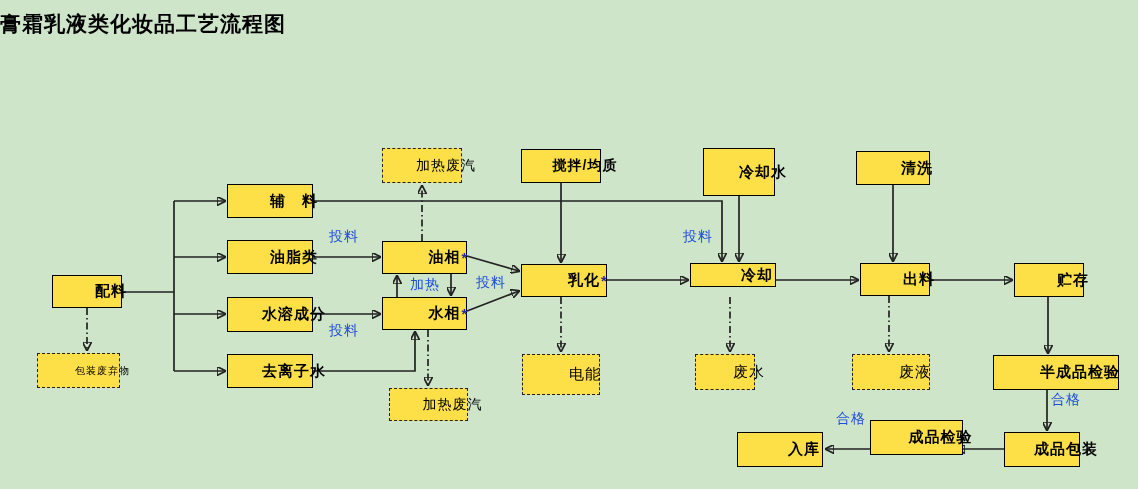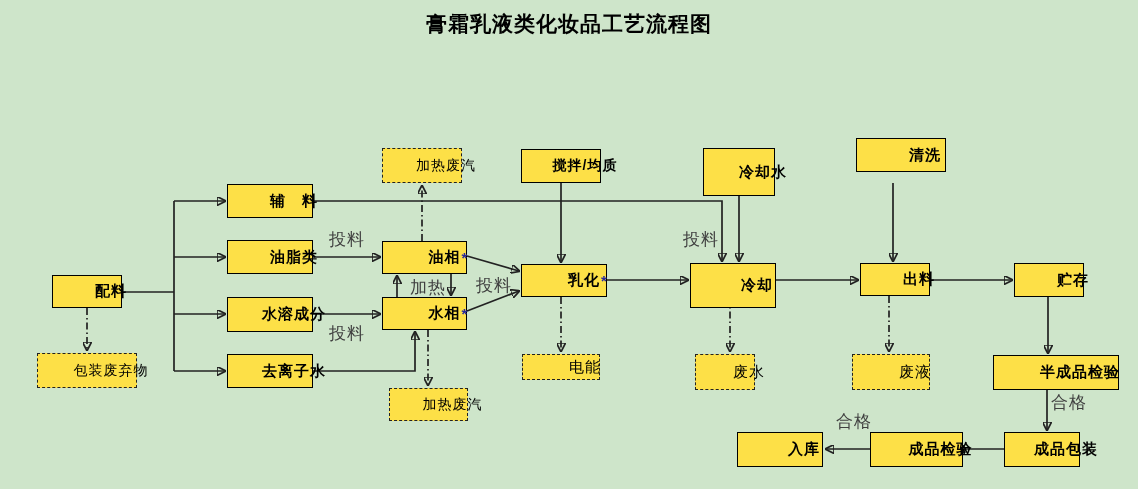--- a/index.html
+++ b/index.html
@@ -5,21 +5,21 @@
   html,body{margin:0;padding:0;}
   body{font-family:"Liberation Sans","DejaVu Sans",sans-serif;}
   .stage{
     position:relative;
     width:1138px;height:489px;
     background:#cee5ca;
     overflow:hidden;
   }
   .title{
     position:absolute;left:0;top:10px;width:1138px;
-    margin:0;text-align:center;
+    margin:0;text-align:left;
     font-size:21px;font-weight:bold;color:#000;
     letter-spacing:1px;
   }
   .wires{position:absolute;left:0;top:0;}
   .wires path{fill:none;stroke:#222;stroke-width:1.7;}
   .wires path.dd{stroke-dasharray:7 3 1.5 3;}
   .box{
     position:absolute;
     display:flex;align-items:center;justify-content:center;
     background:#fde047;
@@ -34,21 +34,21 @@
     letter-spacing:1px;
   }
   .box.dashed{
     border:1.2px dashed #222;
     font-weight:normal;font-size:15px;
     letter-spacing:1px;
   }
   .star{color:#2a2a9e;font-weight:bold;margin-left:1px;}
   .elabel{
     position:absolute;
-    font-size:17px;color:#404040;
+    font-size:14px;color:#1d4ed8;
     letter-spacing:1px;white-space:nowrap;
   }
 </style>
 </head>
 <body>
 
 <div class="stage">
 
   <h1 class="title">膏霜乳液类化妆品工艺流程图</h1>
 
@@ -112,61 +112,61 @@
       <span class="star">*</span>
     </div>
   <div class="box solid" style="left:382px;top:297px;width:85px;height:33px">
       <span>水相</span>
       <span class="star">*</span>
     </div>
   <div class="box solid" style="left:521px;top:264px;width:86px;height:33px">
       <span>乳化</span>
       <span class="star">*</span>
     </div>
-  <div class="box solid" style="left:690px;top:263px;width:86px;height:45px">
+  <div class="box solid" style="left:690px;top:263px;width:86px;height:24px">
       <span>冷却</span>
     </div>
   <div class="box solid" style="left:860px;top:263px;width:70px;height:33px">
       <span>出料</span>
     </div>
   <div class="box solid" style="left:1014px;top:263px;width:70px;height:34px">
       <span>贮存</span>
     </div>
   <div class="box solid" style="left:521px;top:149px;width:80px;height:34px;font-size:14px">
       <span>搅拌/均质</span>
     </div>
   <div class="box solid" style="left:703px;top:148px;width:72px;height:48px">
       <span>冷却水</span>
     </div>
-  <div class="box solid" style="left:856px;top:138px;width:90px;height:34px">
+  <div class="box solid" style="left:856px;top:151px;width:74px;height:34px">
       <span>清洗</span>
     </div>
   <div class="box solid" style="left:993px;top:355px;width:126px;height:35px">
       <span>半成品检验</span>
     </div>
   <div class="box solid" style="left:1004px;top:432px;width:76px;height:35px">
       <span>成品包装</span>
     </div>
-  <div class="box solid" style="left:870px;top:432px;width:93px;height:35px">
+  <div class="box solid" style="left:870px;top:420px;width:93px;height:35px">
       <span>成品检验</span>
     </div>
   <div class="box solid" style="left:737px;top:432px;width:86px;height:35px">
       <span>入库</span>
     </div>
 
-  <div class="box dashed" style="left:37px;top:353px;width:100px;height:35px;font-size:14px">
+  <div class="box dashed" style="left:37px;top:353px;width:83px;height:35px;font-size:10px">
       <span>包装废弃物</span>
     </div>
   <div class="box dashed" style="left:382px;top:148px;width:80px;height:35px;font-size:14px">
       <span>加热废汽</span>
     </div>
   <div class="box dashed" style="left:389px;top:388px;width:79px;height:33px;font-size:14px">
       <span>加热废汽</span>
     </div>
-  <div class="box dashed" style="left:522px;top:354px;width:78px;height:26px">
+  <div class="box dashed" style="left:522px;top:354px;width:78px;height:41px">
       <span>电能</span>
     </div>
   <div class="box dashed" style="left:695px;top:354px;width:60px;height:36px">
       <span>废水</span>
     </div>
   <div class="box dashed" style="left:852px;top:354px;width:78px;height:36px">
       <span>废液</span>
     </div>
 
   <div class="elabel" style="left:329px;top:228px">投料</div>

